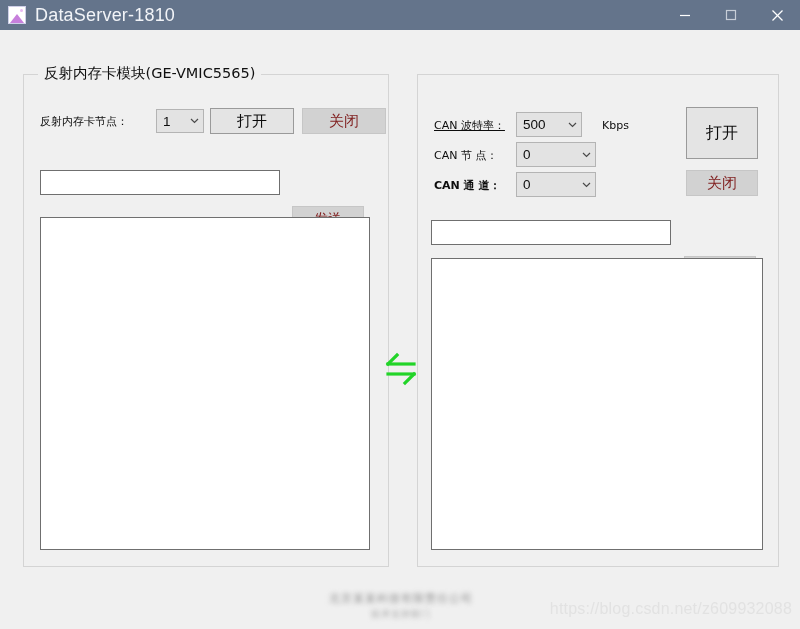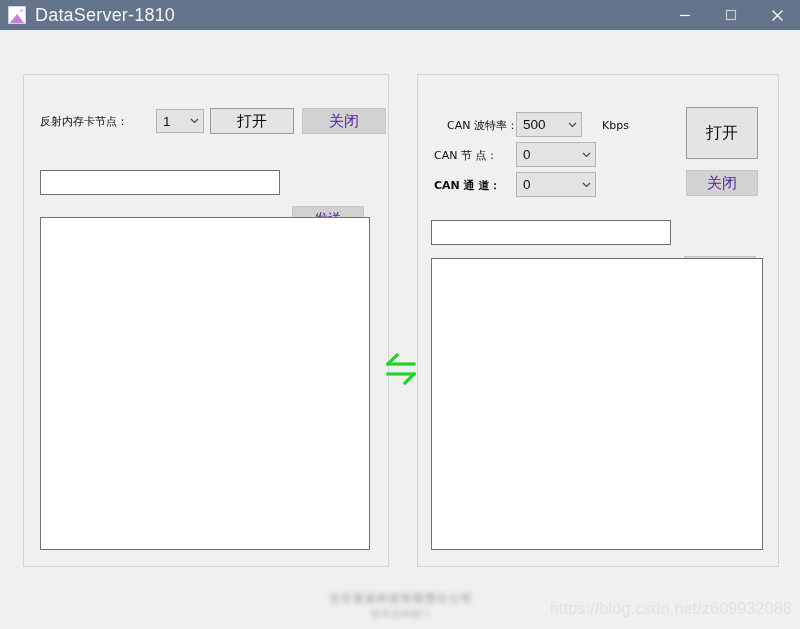--- a/index.html
+++ b/index.html
@@ -135,21 +135,21 @@
     white-space: nowrap;
   }
   .btn.enabled {
     background: #e4e4e4;
     border: 1px solid #9a9a9a;
     color: #0a0a0a;
   }
   .btn.disabled {
     background: #d2d2d2;
     border: 1px solid #c6c6c6;
-    color: #4c1d95;
+    color: #7f1d1d;
   }
   .btn.small { font-size: 13.5px; margin-top: 36px; }
   .textinput {
     position: absolute;
     box-sizing: border-box;
     background: #ffffff;
     border: 1px solid #6f6f6f;
     font-size: 13px;
     color: #111;
     padding: 0 4px;
@@ -239,20 +239,21 @@
       <div class="win-btn">
         <svg width="13" height="13" viewBox="0 0 13 13">
           <line x1="1.5" y1="1.5" x2="11.5" y2="11.5" stroke="#ffffff" stroke-width="1.3"></line>
           <line x1="11.5" y1="1.5" x2="1.5" y2="11.5" stroke="#ffffff" stroke-width="1.3"></line>
         </svg>
       </div>
     </div>
   </div>
 
   <div class="groupbox" id="group-left">
+    <div class="gb-title">反射内存卡模块(GE-VMIC5565)</div>
 
     <div class="field-label" style="left:16px; top:39px;">反射内存卡节点：</div>
 
     <div class="combo" style="left:132px; top:34px; width:48px; height:24px;">
       <span class="cval">1</span>
       <span class="carrow">
         <svg width="9" height="6" viewBox="0 0 9 6">
             <path d="M1 1 L4.5 4.5 L8 1" fill="none" stroke="#4a4a4a" stroke-width="1.2"></path>
           </svg>
       </span>
@@ -275,21 +276,21 @@
         <line x1="3" y1="14" x2="29" y2="14"></line>
         <polyline points="12,5 3,14"></polyline>
         <line x1="3" y1="24" x2="29" y2="24"></line>
         <polyline points="29,24 20,33"></polyline>
       </g>
     </svg>
   </div>
 
   <div class="groupbox" id="group-right">
 
-    <div class="field-label" style="left:29px; top:43px;">CAN 波特率：</div>
+    <div class="field-label" style="left:16px; top:43px;text-decoration:underline;">CAN 波特率：</div>
     <div class="combo" style="left:98px; top:37px; width:66px; height:25px;">
       <span class="cval">500</span>
       <span class="carrow">
         <svg width="9" height="6" viewBox="0 0 9 6">
             <path d="M1 1 L4.5 4.5 L8 1" fill="none" stroke="#4a4a4a" stroke-width="1.2"></path>
           </svg>
       </span>
     </div>
     <div class="field-label" style="left:184px; top:44px; font-size:11px;">Kbps</div>
 

